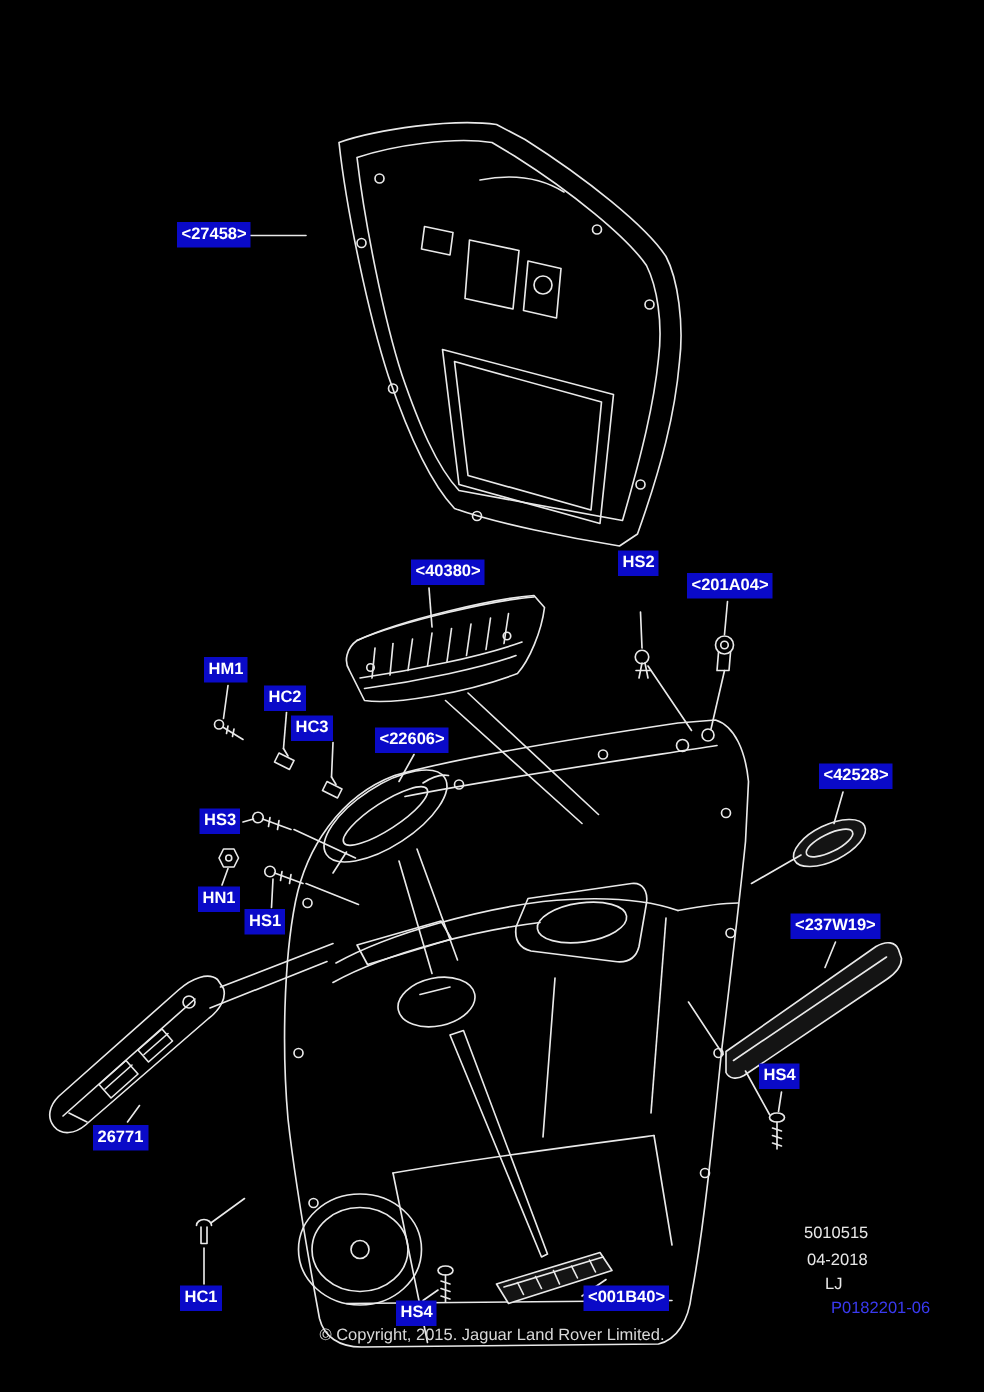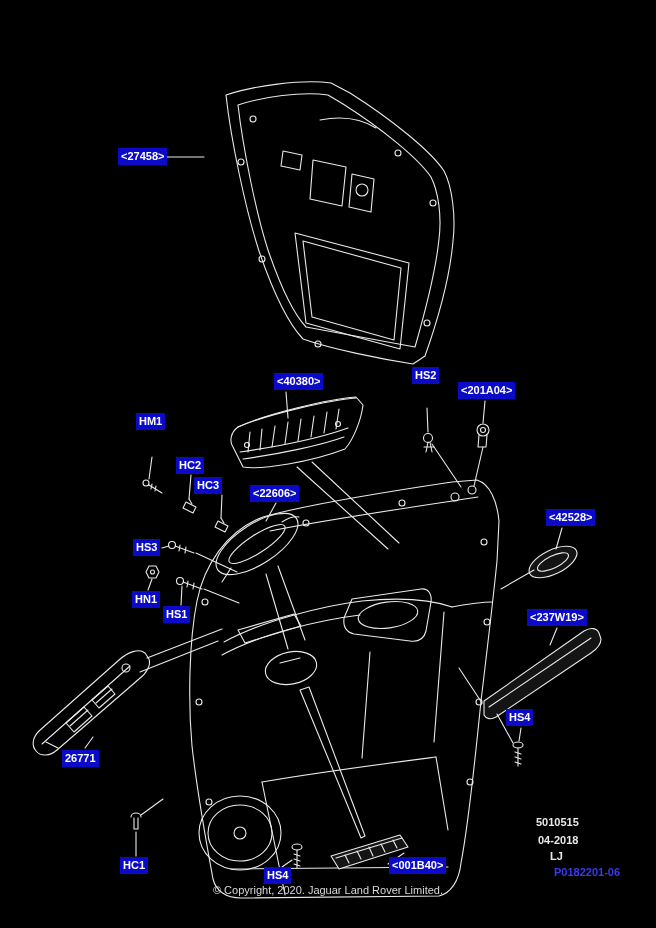--- a/index.html
+++ b/index.html
@@ -12,21 +12,21 @@
   .canvas { position:absolute; left:0; top:0; }
   .part-label {
     position:absolute;
     background:#0a0ac8;
     color:#ffffff;
     font-size:11px; font-weight:bold; line-height:1.15;
     padding:2px 3px; white-space:nowrap;
     cursor:pointer;
   }
   .plate-text {
-    position:absolute; color:#e8e8e8; font-size:11px; white-space:nowrap;font-weight:bold;
+    position:absolute; color:#e8e8e8; font-size:11px; white-space:nowrap;
   }
   .plate-ref { color:#3a3af0; cursor:pointer;padding-left:32px; }
   .copyright {
     position:absolute; left:0; right:0; top:884px; text-align:center;
     color:#d9d9d9; font-size:11px;
   }
 </style>
 </head>
 <body>
 
@@ -240,35 +240,35 @@
         <path d="M196,553 L237,572"></path>
         <path d="M204,589 L239,603"></path>
       </g>
     </g>
   </svg>
 
   <div class="part-label" style="left:118px;top:148px">&lt;27458&gt;</div>
   <div class="part-label" style="left:274px;top:373px">&lt;40380&gt;</div>
   <div class="part-label" style="left:412px;top:367px">HS2</div>
   <div class="part-label" style="left:458px;top:382px">&lt;201A04&gt;</div>
-  <div class="part-label" style="left:136px;top:413px">HM1</div>
+  <div class="part-label" style="left:136px;top:438px">HM1</div>
   <div class="part-label" style="left:176px;top:457px">HC2</div>
   <div class="part-label" style="left:194px;top:477px">HC3</div>
   <div class="part-label" style="left:250px;top:485px">&lt;22606&gt;</div>
   <div class="part-label" style="left:546px;top:509px">&lt;42528&gt;</div>
   <div class="part-label" style="left:133px;top:539px">HS3</div>
   <div class="part-label" style="left:132px;top:591px">HN1</div>
   <div class="part-label" style="left:163px;top:606px">HS1</div>
   <div class="part-label" style="left:527px;top:609px">&lt;237W19&gt;</div>
   <div class="part-label" style="left:506px;top:709px">HS4</div>
   <div class="part-label" style="left:62px;top:750px">26771</div>
   <div class="part-label" style="left:120px;top:857px">HC1</div>
   <div class="part-label" style="left:264px;top:867px">HS4</div>
   <div class="part-label" style="left:389px;top:857px">&lt;001B40&gt;</div>
 
   <div class="plate-text" style="left:536px;top:816px">5010515</div>
   <div class="plate-text" style="left:538px;top:834px">04-2018</div>
   <div class="plate-text" style="left:550px;top:850px">LJ</div>
   <div class="plate-text plate-ref" style="left:522px;top:866px">P0182201-06</div>
 
-  <div class="copyright">© Copyright, 2020. Jaguar Land Rover Limited.</div>
+  <div class="copyright">© Copyright, 2015. Jaguar Land Rover Limited.</div>
 
 </div>
 
 </body></html>

